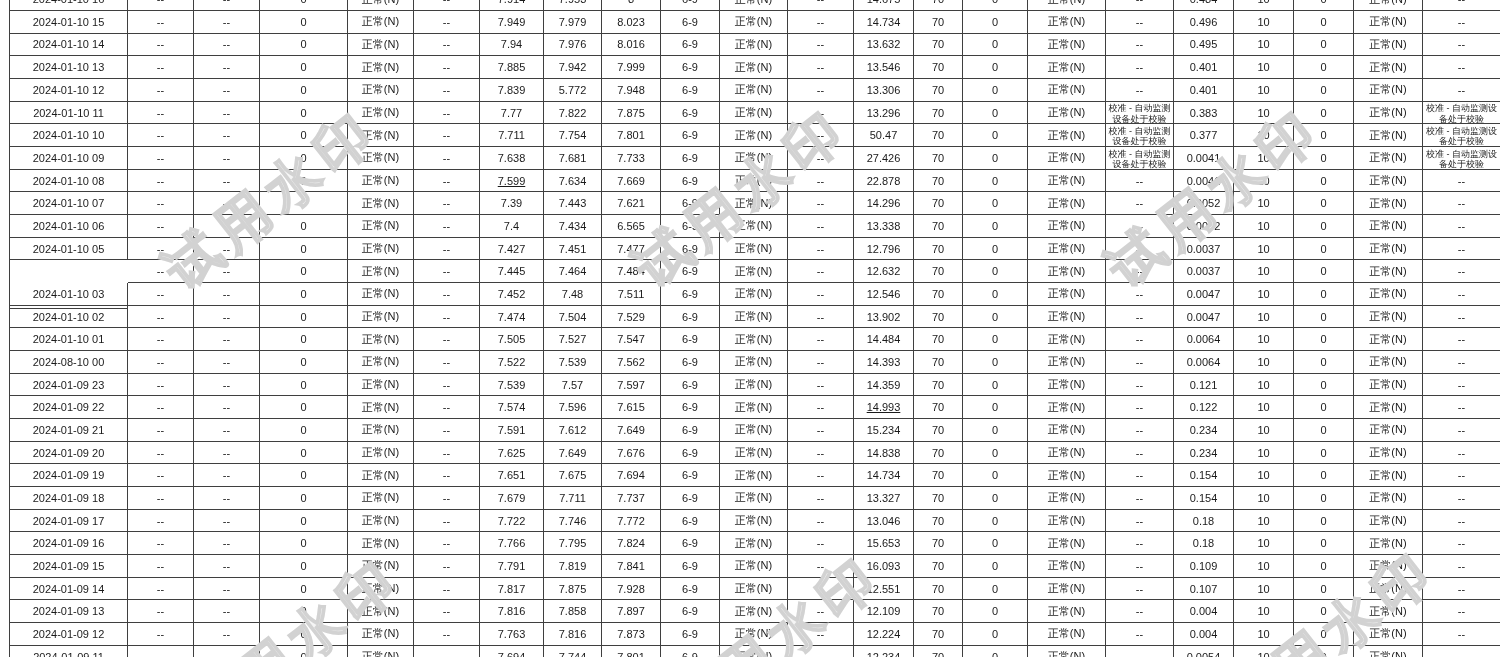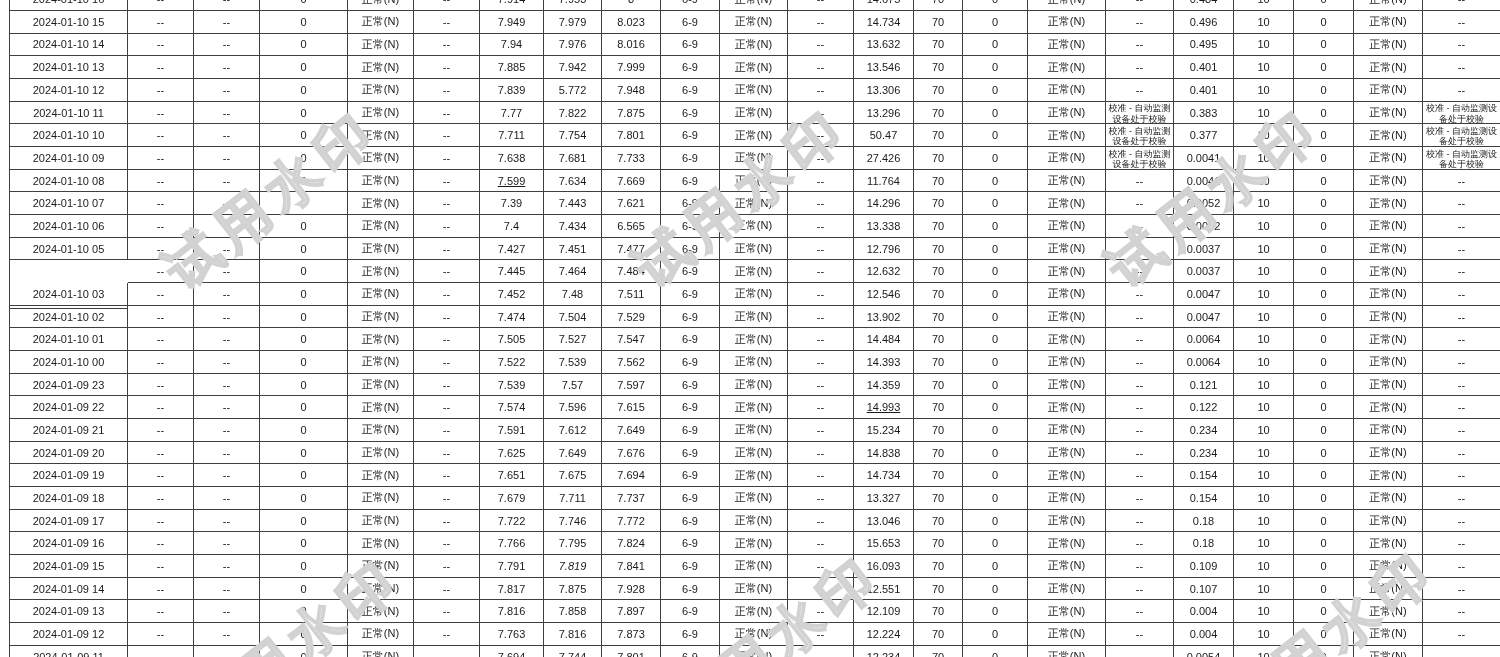--- a/index.html
+++ b/index.html
@@ -245,21 +245,21 @@
         <div class="cell" style="width: 66px;">--</div>
         <div class="cell" style="width: 88px;">0</div>
         <div class="cell" style="width: 66px;">正常(N)</div>
         <div class="cell" style="width: 66px;">--</div>
         <div class="cell" style="width: 64px; text-decoration: underline;">7.599</div>
         <div class="cell" style="width: 58px;">7.634</div>
         <div class="cell" style="width: 59px;">7.669</div>
         <div class="cell" style="width: 59px;">6-9</div>
         <div class="cell" style="width: 68px;">正常(N)</div>
         <div class="cell" style="width: 66px;">--</div>
-        <div class="cell" style="width: 60px;">11.764</div>
+        <div class="cell" style="width: 60px;">22.878</div>
         <div class="cell" style="width: 49px;">70</div>
         <div class="cell" style="width: 65px;">0</div>
         <div class="cell" style="width: 78px;">正常(N)</div>
         <div class="cell" style="width: 68px;">--</div>
         <div class="cell" style="width: 60px;">0.0041</div>
         <div class="cell" style="width: 60px;">10</div>
         <div class="cell" style="width: 60px;">0</div>
         <div class="cell" style="width: 69px;">正常(N)</div>
         <div class="cell" style="width: 78px;">--</div>
       </div>
@@ -425,21 +425,21 @@
         <div class="cell" style="width: 65px;">0</div>
         <div class="cell" style="width: 78px;">正常(N)</div>
         <div class="cell" style="width: 68px;">--</div>
         <div class="cell" style="width: 60px;">0.0064</div>
         <div class="cell" style="width: 60px;">10</div>
         <div class="cell" style="width: 60px;">0</div>
         <div class="cell" style="width: 69px;">正常(N)</div>
         <div class="cell" style="width: 78px;">--</div>
       </div>
       <div class="row">
-        <div class="cell" style="width: 118px;">2024-01-10 00</div>
+        <div class="cell" style="width: 118px;">2024-08-10 00</div>
         <div class="cell" style="width: 66px;">--</div>
         <div class="cell" style="width: 66px;">--</div>
         <div class="cell" style="width: 88px;">0</div>
         <div class="cell" style="width: 66px;">正常(N)</div>
         <div class="cell" style="width: 66px;">--</div>
         <div class="cell" style="width: 64px;">7.522</div>
         <div class="cell" style="width: 58px;">7.539</div>
         <div class="cell" style="width: 59px;">7.562</div>
         <div class="cell" style="width: 59px;">6-9</div>
         <div class="cell" style="width: 68px;">正常(N)</div>
@@ -648,21 +648,21 @@
         <div class="cell" style="width: 78px;">--</div>
       </div>
       <div class="row">
         <div class="cell" style="width: 118px;">2024-01-09 15</div>
         <div class="cell" style="width: 66px;">--</div>
         <div class="cell" style="width: 66px;">--</div>
         <div class="cell" style="width: 88px;">0</div>
         <div class="cell" style="width: 66px;">正常(N)</div>
         <div class="cell" style="width: 66px;">--</div>
         <div class="cell" style="width: 64px;">7.791</div>
-        <div class="cell" style="width: 58px; font-style: italic;">7.819</div>
+        <div class="cell" style="width: 58px;">7.819</div>
         <div class="cell" style="width: 59px;">7.841</div>
         <div class="cell" style="width: 59px;">6-9</div>
         <div class="cell" style="width: 68px;">正常(N)</div>
         <div class="cell" style="width: 66px;">--</div>
         <div class="cell" style="width: 60px;">16.093</div>
         <div class="cell" style="width: 49px;">70</div>
         <div class="cell" style="width: 65px;">0</div>
         <div class="cell" style="width: 78px;">正常(N)</div>
         <div class="cell" style="width: 68px;">--</div>
         <div class="cell" style="width: 60px;">0.109</div>

